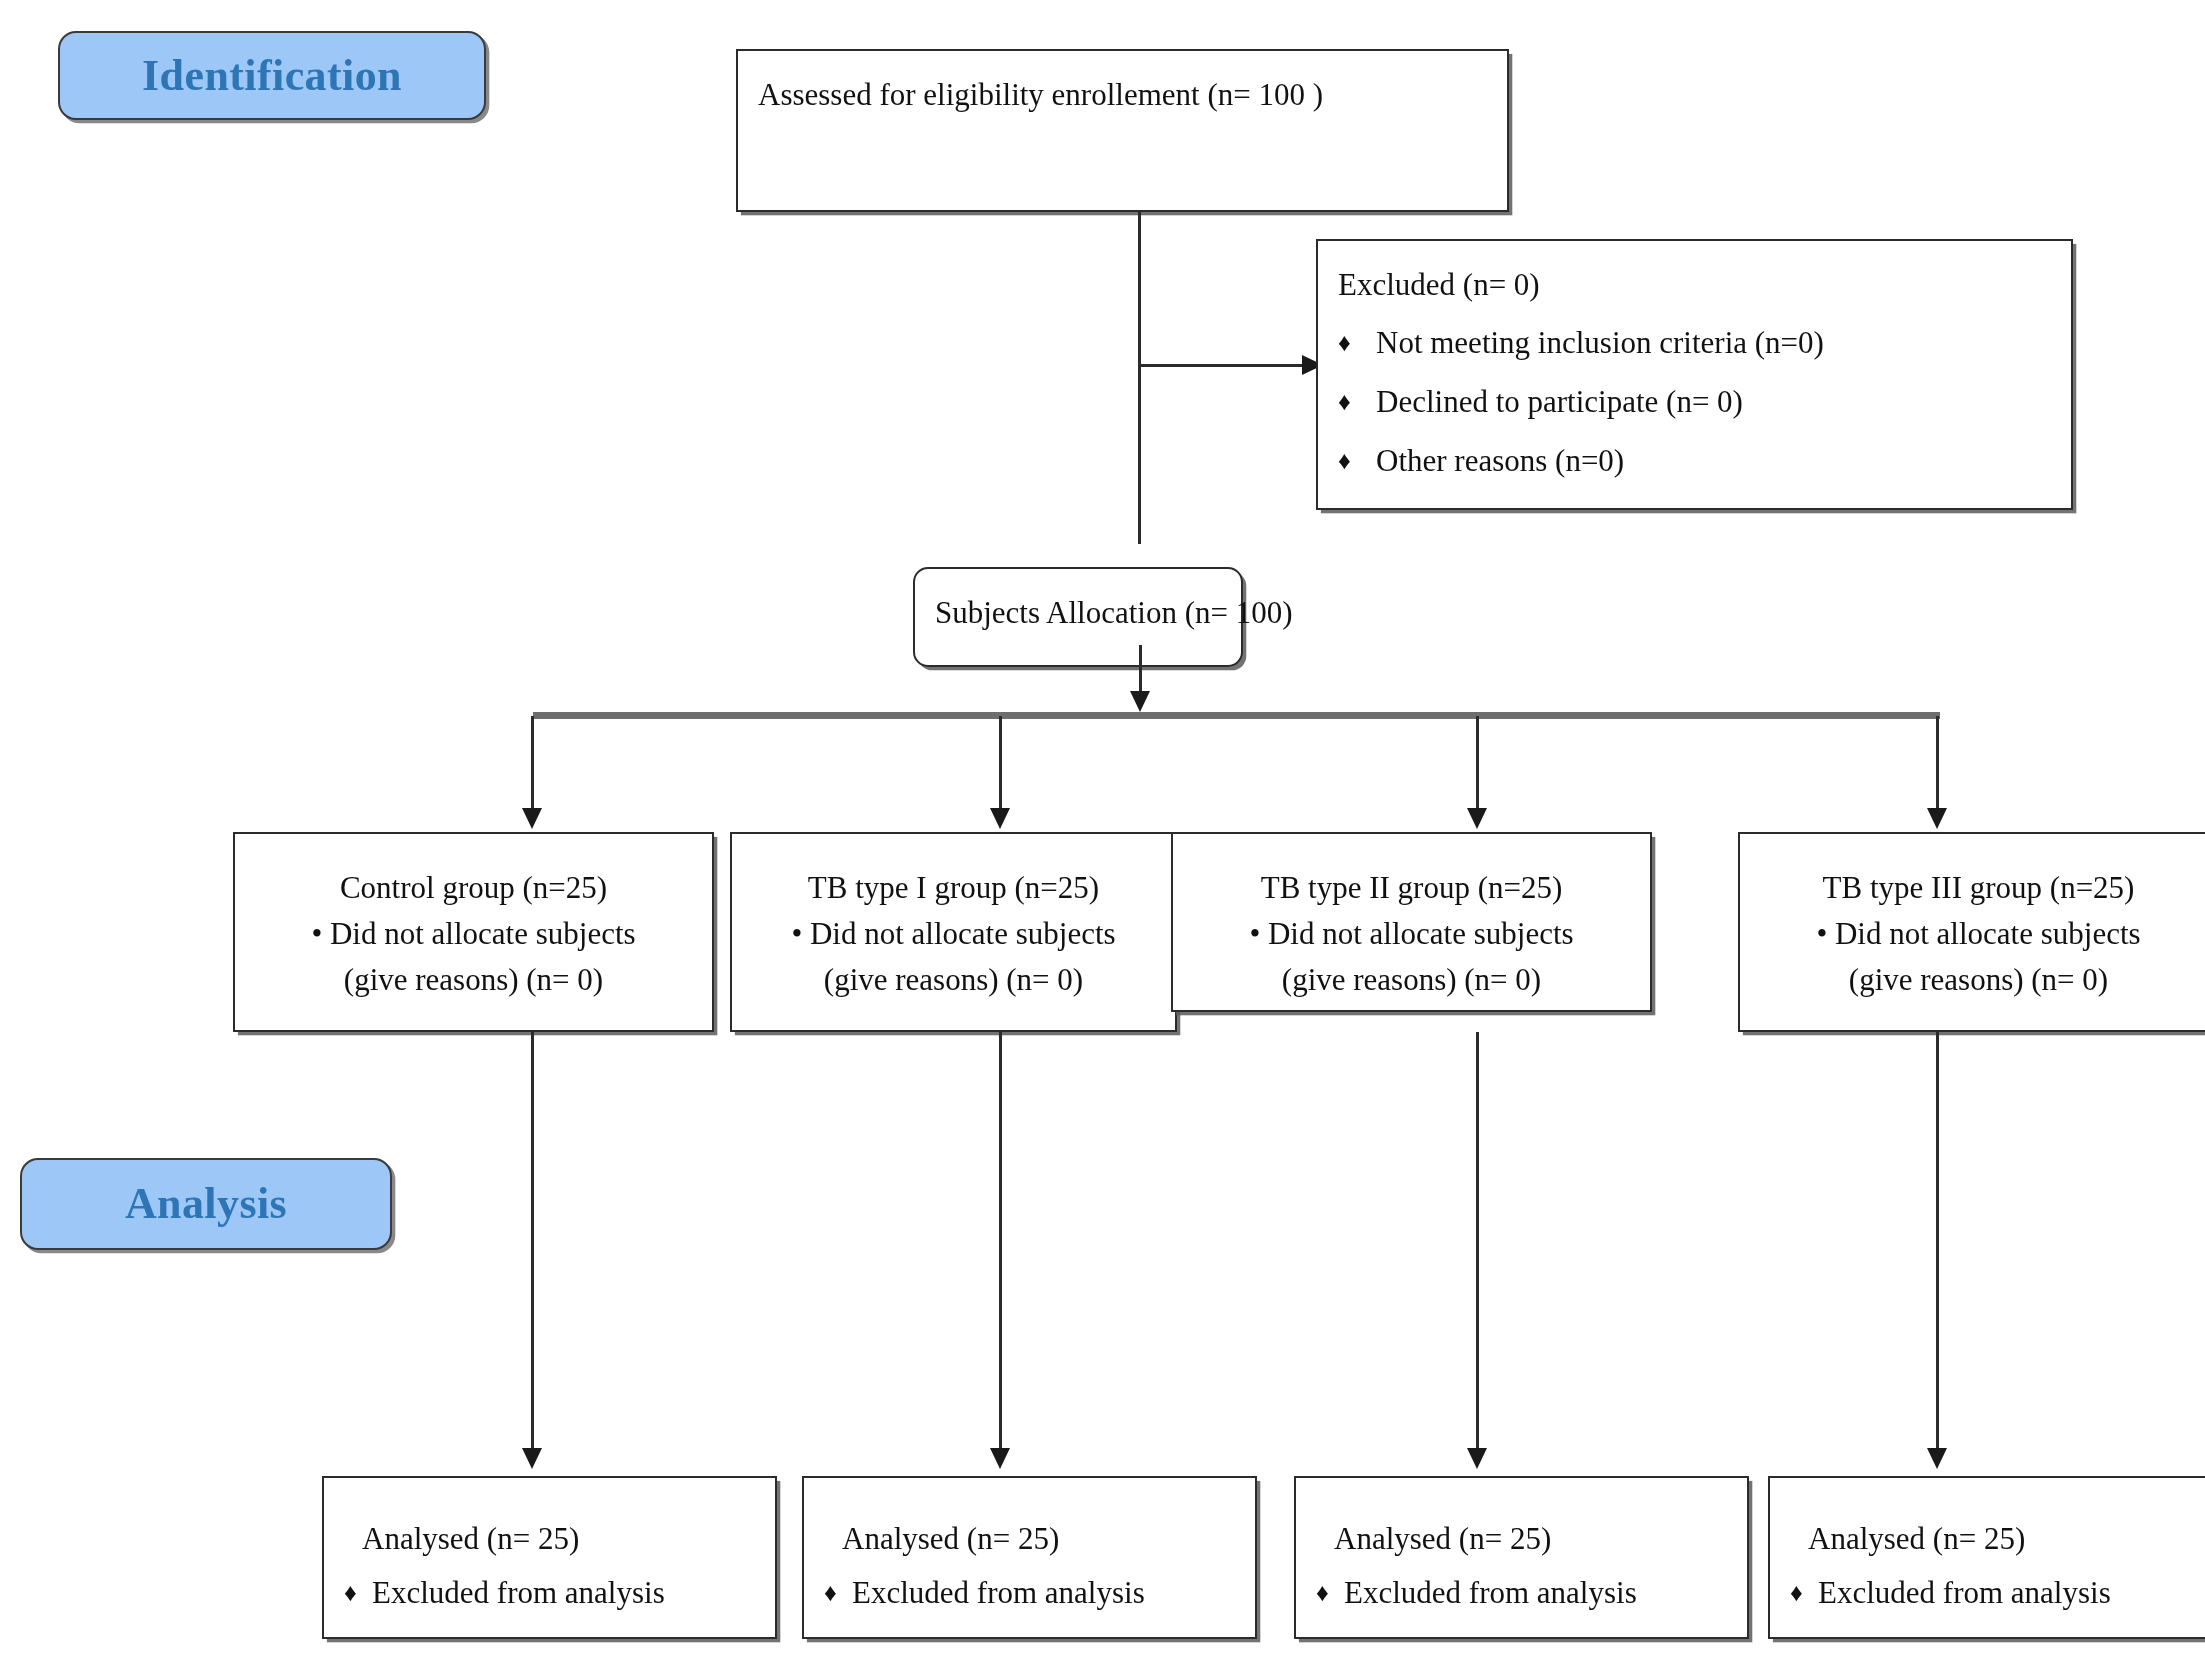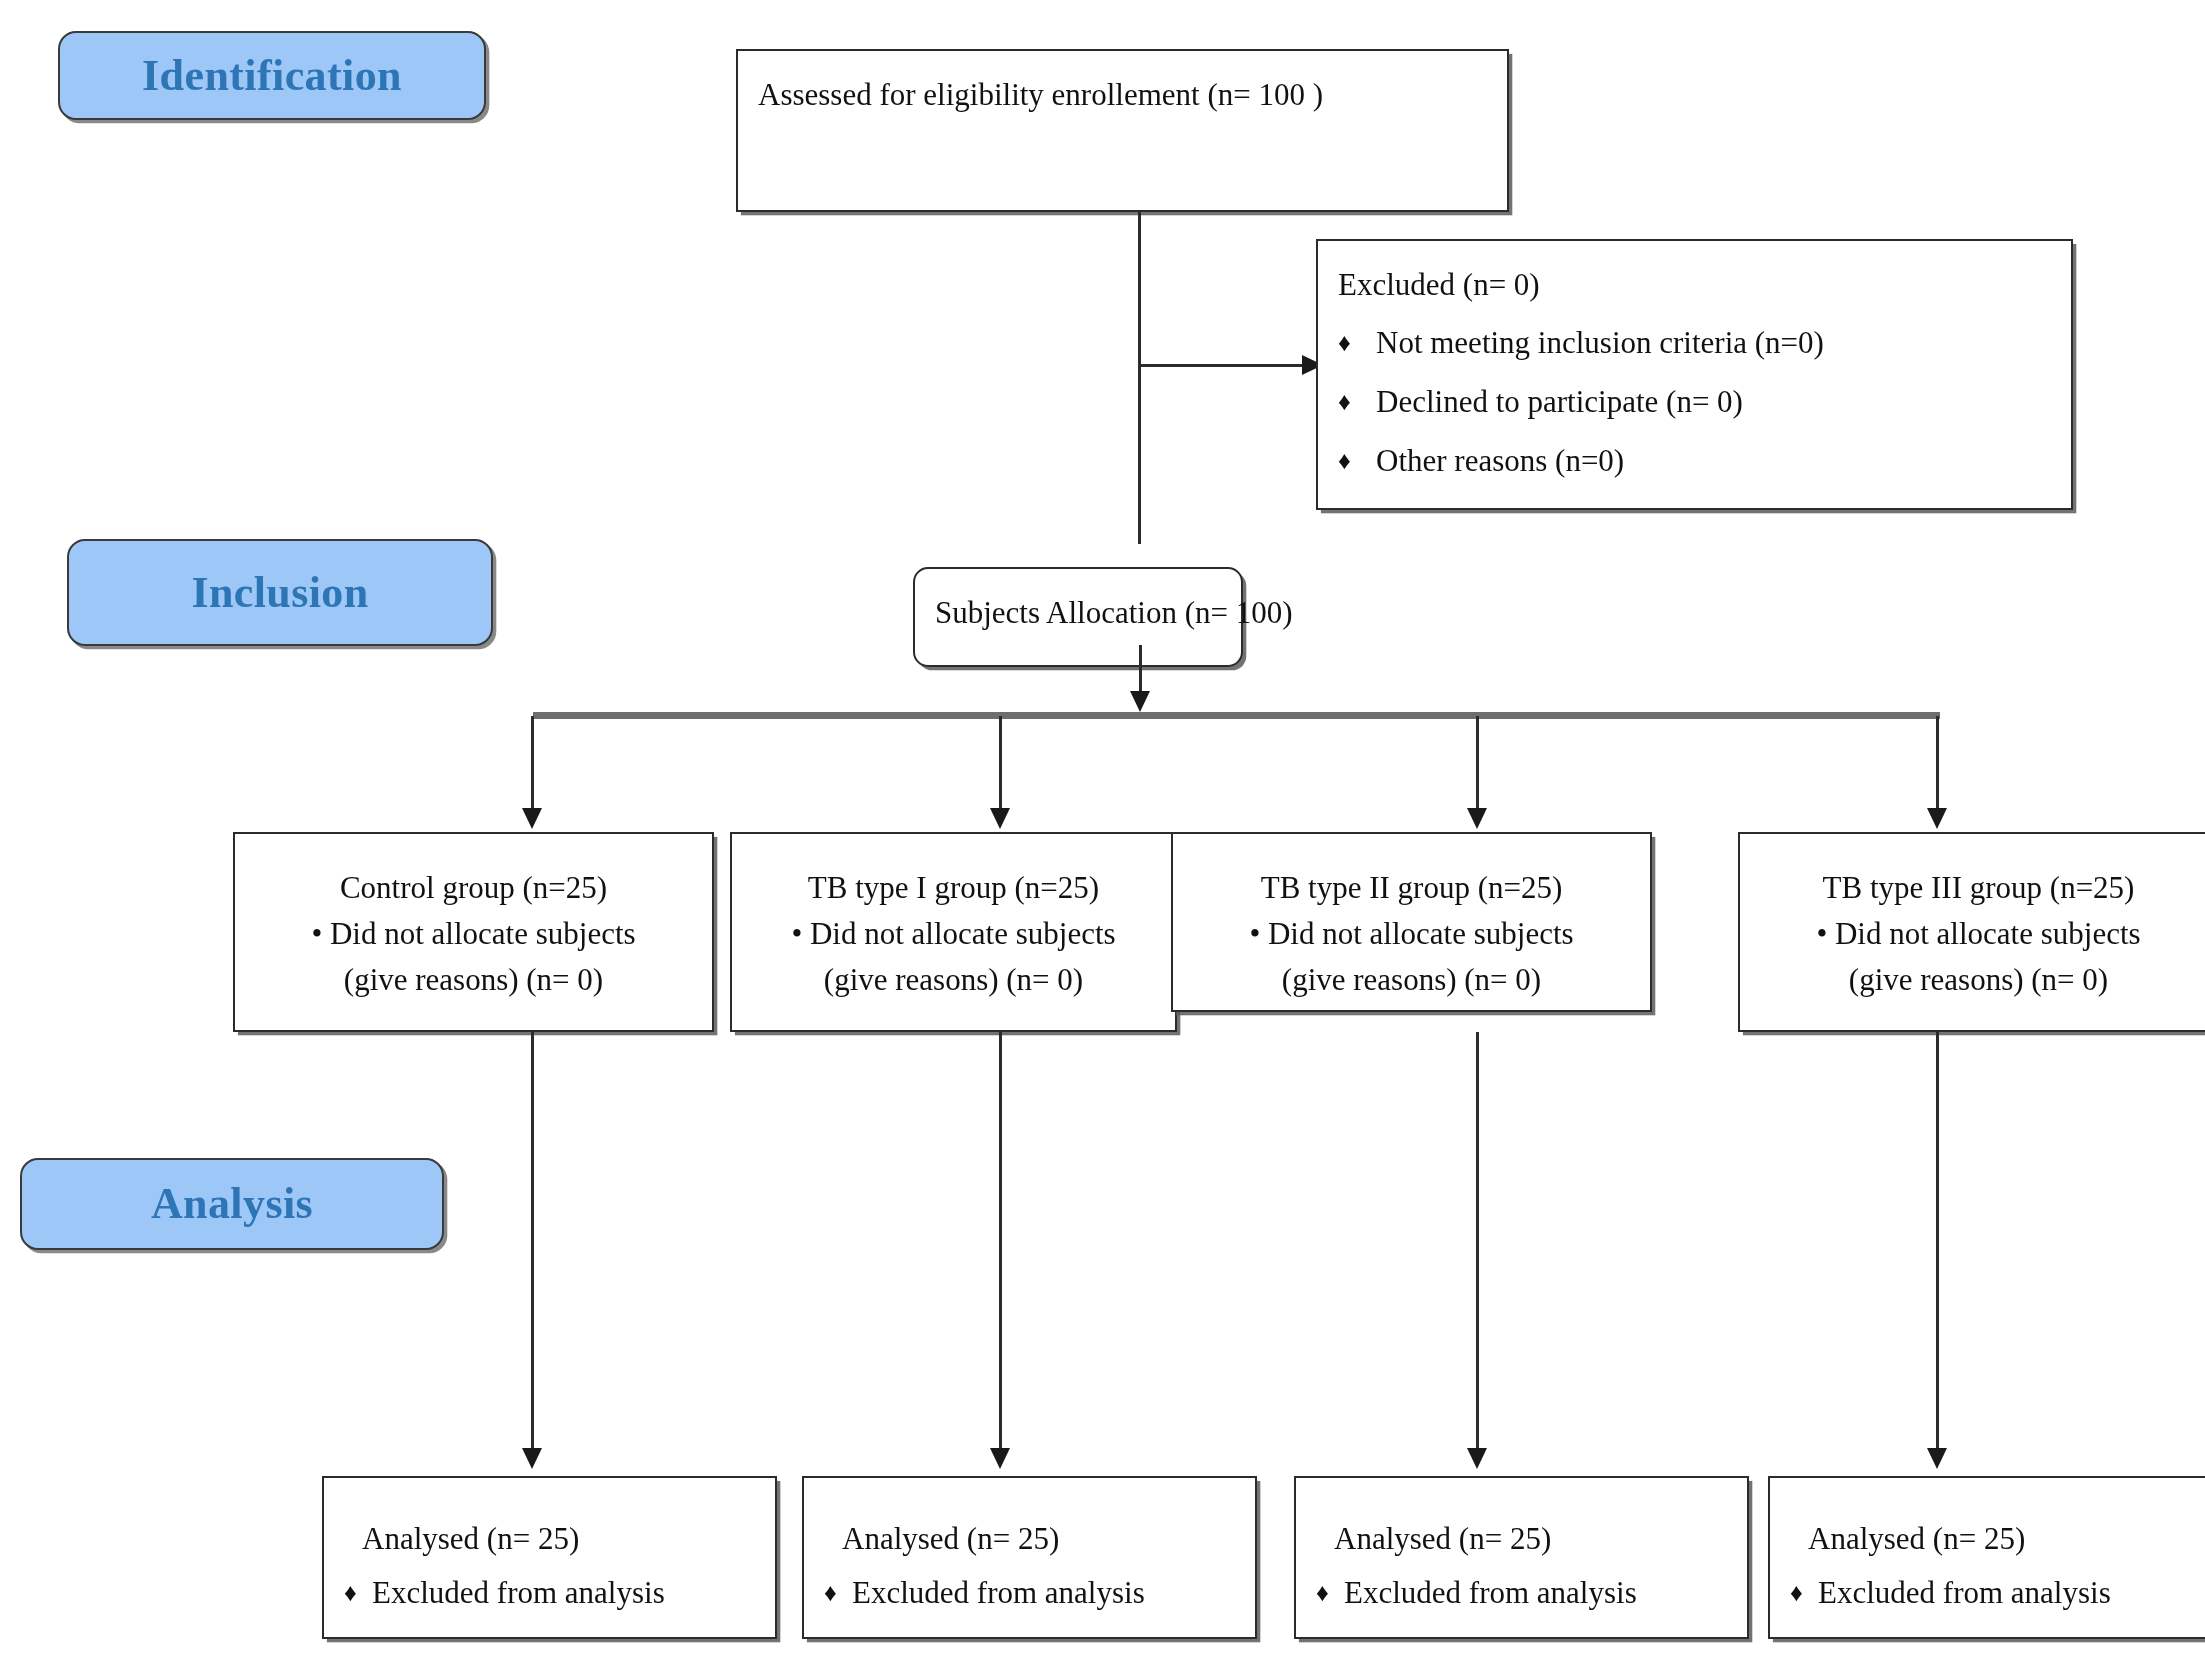--- a/index.html
+++ b/index.html
@@ -119,25 +119,22 @@
 </style>
 </head>
 <body>
 
 <div id="canvas">
 
   <div class="stage-badge" style="left:58px; top:31px; width:428px; height:89px;">
     <span>Identification</span>
   </div>
 
-  <div class="stage-badge" style="left:67px; top:539px; width:426px; height:107px;">
-    <span>Inclusion</span>
-  </div>
-
-  <div class="stage-badge" style="left:20px; top:1158px; width:424px; height:92px;">
+
+  <div class="stage-badge" style="left:20px; top:1158px; width:372px; height:92px;">
     <span>Analysis</span>
   </div>
 
   <div class="flow-box" style="left:736px; top:49px; width:773px; height:163px;">
     <div class="pad">
       <span class="box-line">Assessed for eligibility enrollement  (n= 100 )</span>
     </div>
   </div>
 
   <div class="vline" style="left:1138px; top:212px; height:332px;"></div>

